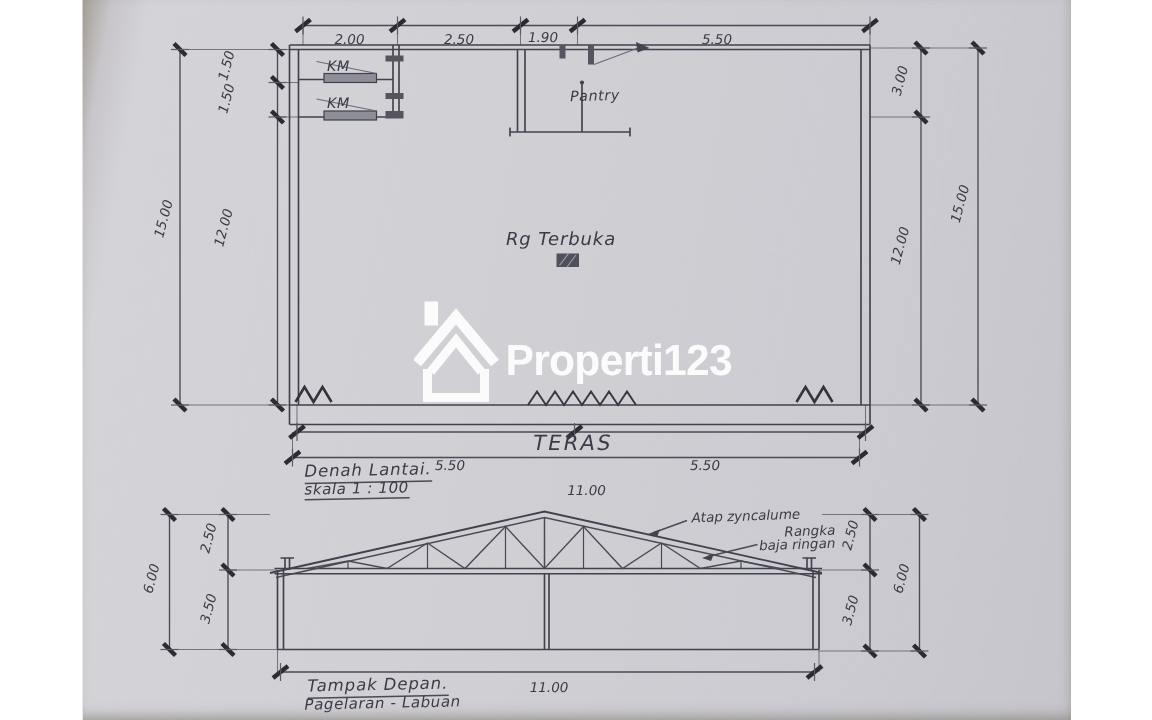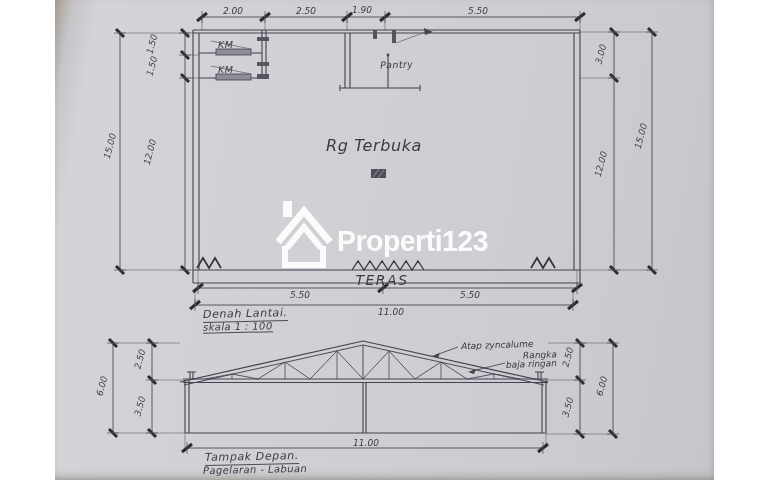--- a/index.html
+++ b/index.html
@@ -7,24 +7,24 @@
        font-family:"DejaVu Sans",sans-serif;}
   .stage{position:relative;width:768px;height:480px;background:#ffffff;}
   .paper{position:absolute;left:55px;top:0;width:659px;height:480px;
          background:linear-gradient(100deg,#a69f94 0%,#c7c5c9 2.6%,#d4d3d8 6%,
                     #d0cfd4 45%,#cccbd1 78%,#c6c5cb 100%);
          box-shadow:inset 0 -7px 9px -5px rgba(110,105,95,.55),
                     inset -4px 0 8px -4px rgba(140,135,128,.4);}
   svg.art{position:absolute;left:0;top:0;}
   .lbl{position:absolute;white-space:nowrap;color:#3b3b47;
        font:italic 9px "DejaVu Sans",sans-serif;}
-  .c{transform:translateX(-50%);}
+  .c{transform:translateX(-50%);margin-top:16px;}
   .rot{transform:translate(-50%,-50%) rotate(-75deg);transform-origin:center;}
   .room{font-size:9.5px;letter-spacing:.4px;}
-  .big{font-size:16px;letter-spacing:.6px;}
+  .big{font-size:12px;letter-spacing:.6px;}
   .teras{font-size:14px;letter-spacing:1.5px;}
   .title{font-size:11px;letter-spacing:.6px;border-bottom:1px solid #4a4a56;
          padding-bottom:1px;transform:rotate(-1.2deg);}
   .subtitle{font-size:10px;letter-spacing:.4px;border-bottom:1px solid #4a4a56;
          padding-bottom:0;transform:rotate(-1.2deg);}
   .subtitle2{font-size:10px;letter-spacing:.4px;transform:rotate(-1.2deg);}
   .note{font-size:9px;transform:rotate(-2deg);}
   .wm{position:absolute;left:276px;top:198px;display:flex;align-items:flex-start;
       opacity:.92;}
   .wm-text{font-family:"Liberation Sans",sans-serif;font-weight:bold;

